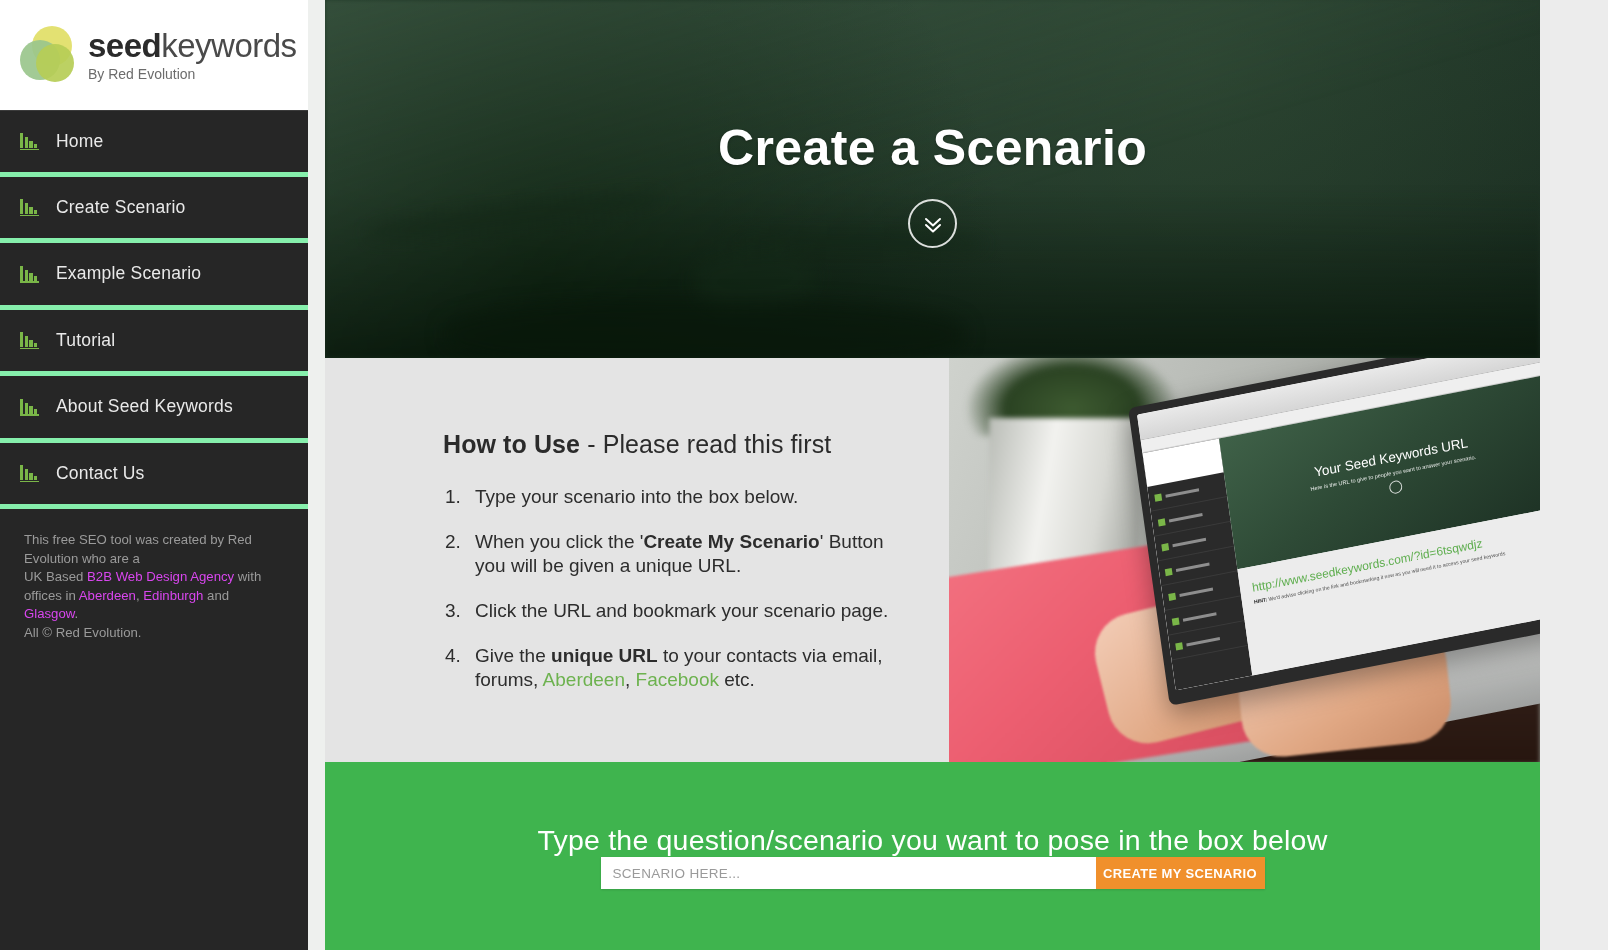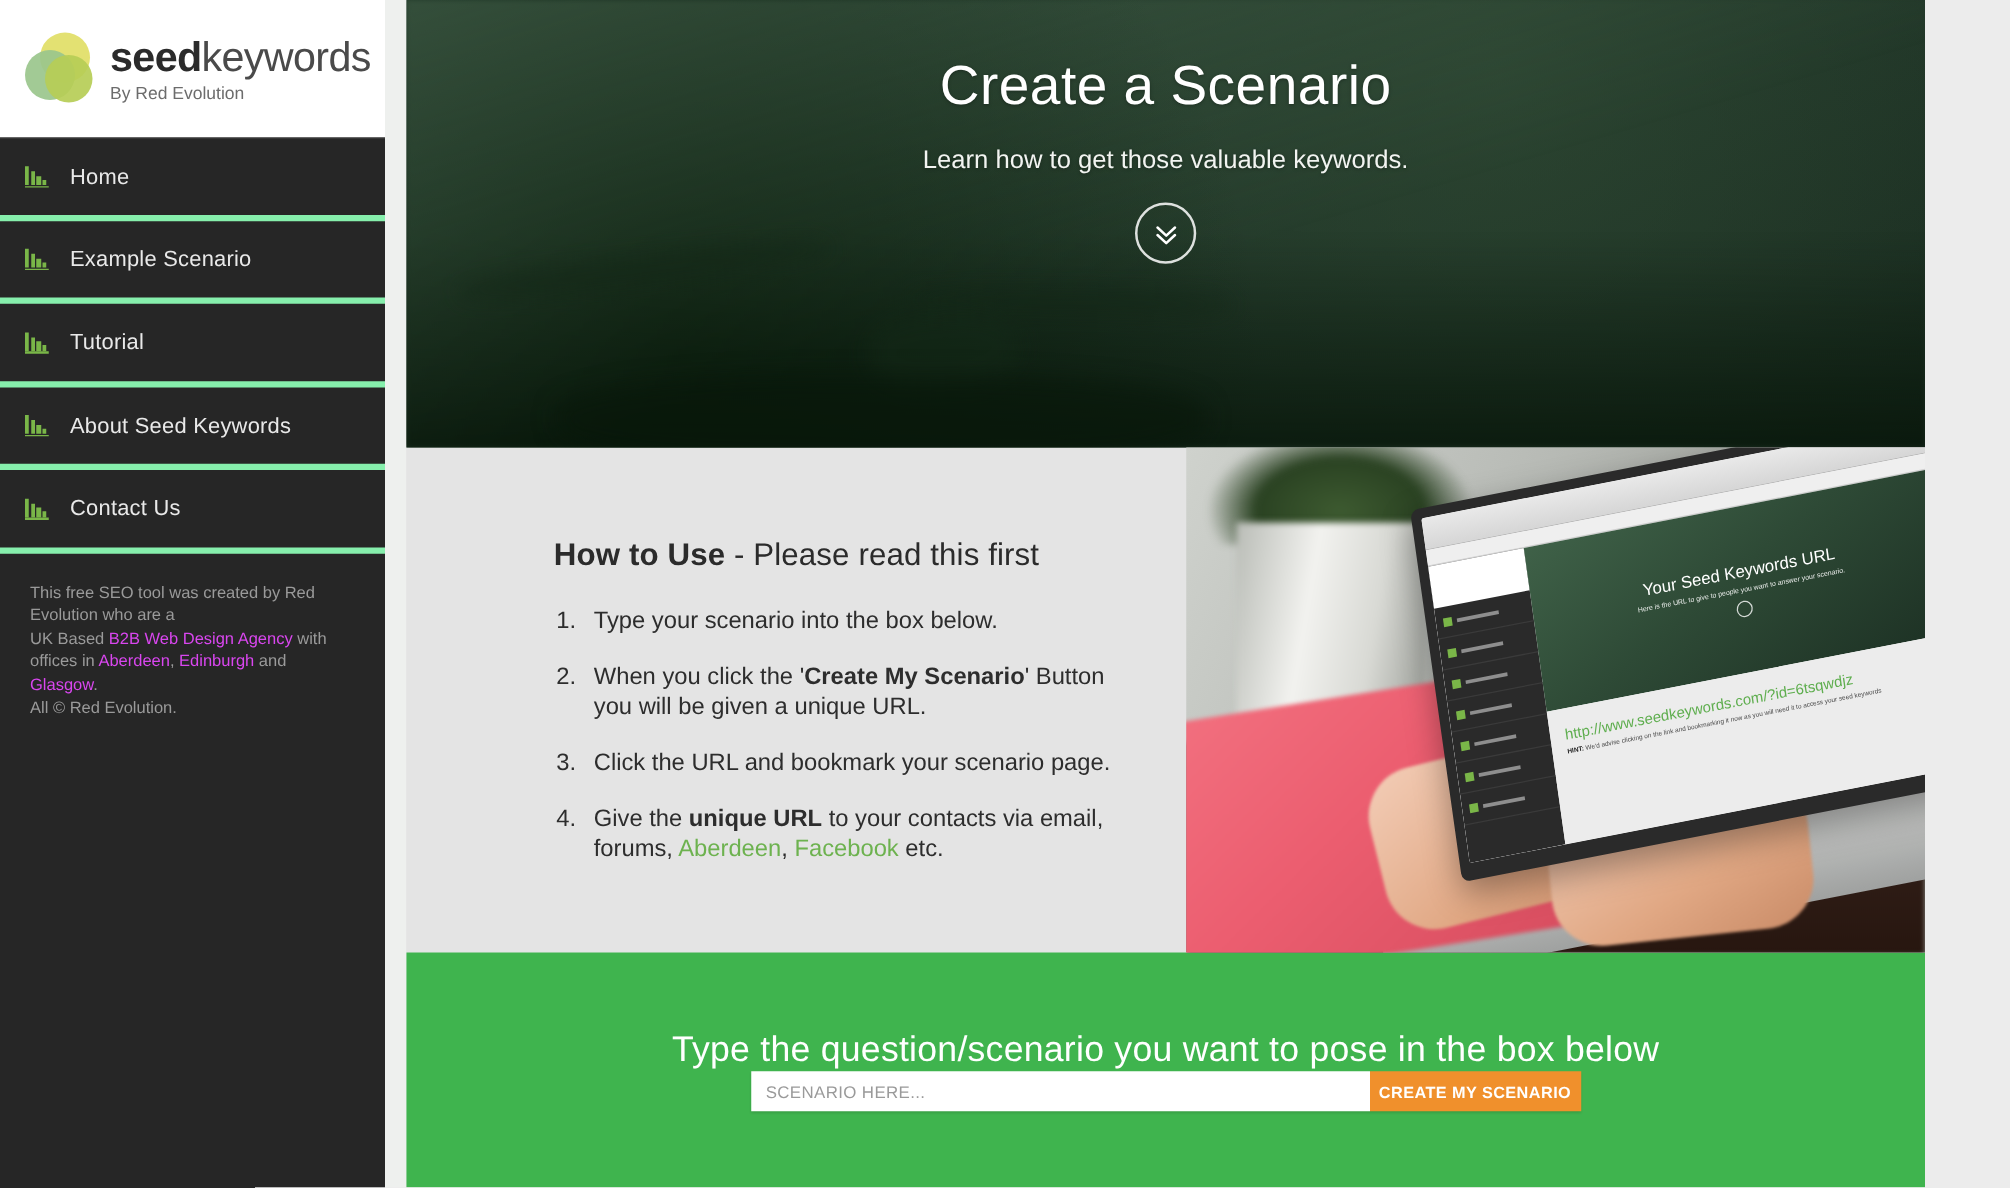--- a/index.html
+++ b/index.html
@@ -132,24 +132,24 @@
     border-radius: 40%;
   }
   .sm1 { left: 40px;  top: 205px; width: 300px; height: 22px; transform: rotate(-7deg); }
   .sm2 { left: 400px; top: 232px; width: 260px; height: 20px; transform: rotate(1deg); }
   .sm3 { left: 370px; top: 250px; width: 120px; height: 60px; transform: rotate(-4deg); background: rgba(20,42,24,.5); }
   .sm4 { left: 120px; top: 300px; width: 520px; height: 70px; background: rgba(8,24,10,.6); }
 
   .hero-title {
     position: relative;
     z-index: 2;
-    margin-top: 44px;
+    margin-top: 119px;
     color: #ffffff;
-    font-size: 44px;
-    font-weight: 400;
+    font-size: 50px;
+    font-weight: 700;
     letter-spacing: .4px;
     text-shadow: 0 1px 3px rgba(0,0,0,.3);
   }
   .hero-sub {
     position: relative; z-index: 2;
     margin-top: 22px;
     color: #f2f4f1;
     font-size: 20.5px;
     font-weight: 400;
     text-shadow: 0 1px 3px rgba(0,0,0,.3);
@@ -371,20 +371,30 @@
         <span class="nav-label">Home</span>
       </div>
       <div class="nav-item">
         <span class="barchart-icon">
             <i></i>
             <i></i>
             <i></i>
             <i></i>
             <u></u>
           </span>
+        <span class="nav-label">Create Scenario</span>
+      </div>
+      <div class="nav-item">
+        <span class="barchart-icon">
+            <i></i>
+            <i></i>
+            <i></i>
+            <i></i>
+            <u></u>
+          </span>
         <span class="nav-label">Example Scenario</span>
       </div>
       <div class="nav-item">
         <span class="barchart-icon">
             <i></i>
             <i></i>
             <i></i>
             <i></i>
             <u></u>
           </span>
@@ -426,21 +436,20 @@
   <main class="main">
 
     <section class="hero">
       <div class="hero-blur"></div>
       <div class="hero-smudge sm1"></div>
       <div class="hero-smudge sm2"></div>
       <div class="hero-smudge sm3"></div>
       <div class="hero-smudge sm4"></div>
 
       <h1 class="hero-title">Create a Scenario</h1>
-      <p class="hero-sub">Learn how to get those valuable keywords.</p>
       <div class="scroll-circle">
         <svg width="24" height="24" viewBox="0 0 24 24">
           <path d="M5 7 L12 13.5 L19 7" fill="none" stroke="#ffffff" stroke-width="2" stroke-linecap="round" stroke-linejoin="round"></path>
           <path d="M5 13 L12 19.5 L19 13" fill="none" stroke="#ffffff" stroke-width="2" stroke-linecap="round" stroke-linejoin="round"></path>
         </svg>
       </div>
     </section>
 
     <section class="mid">
 

